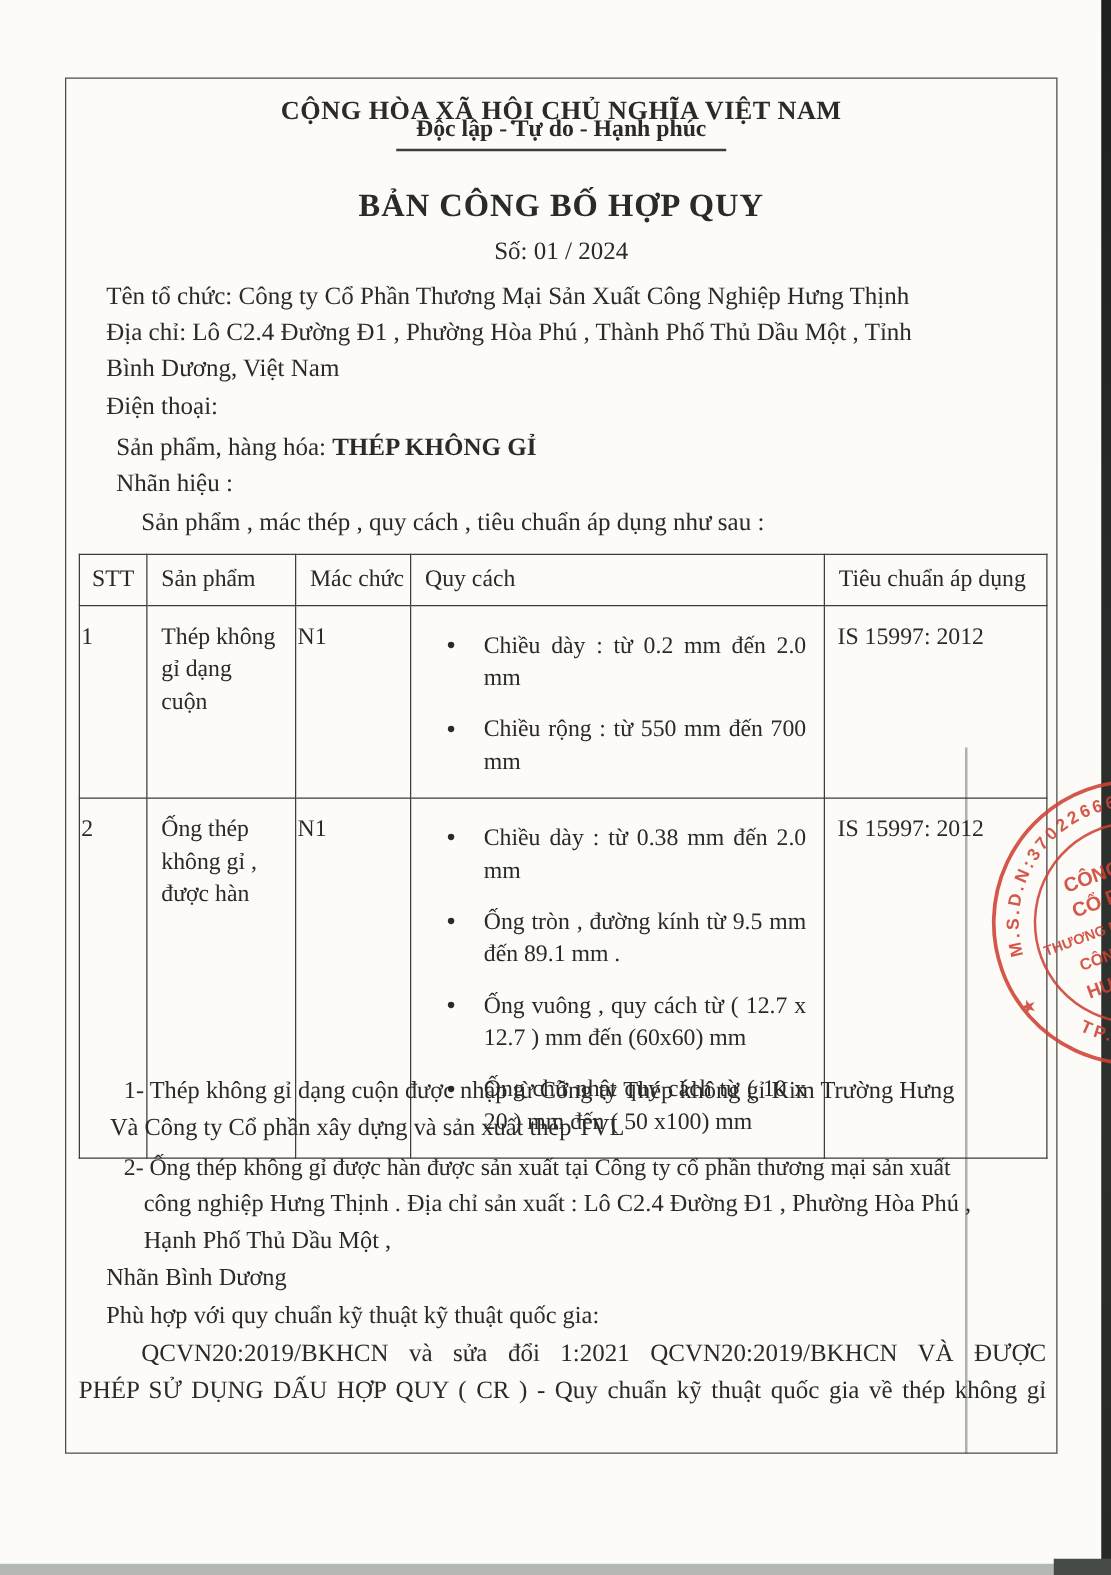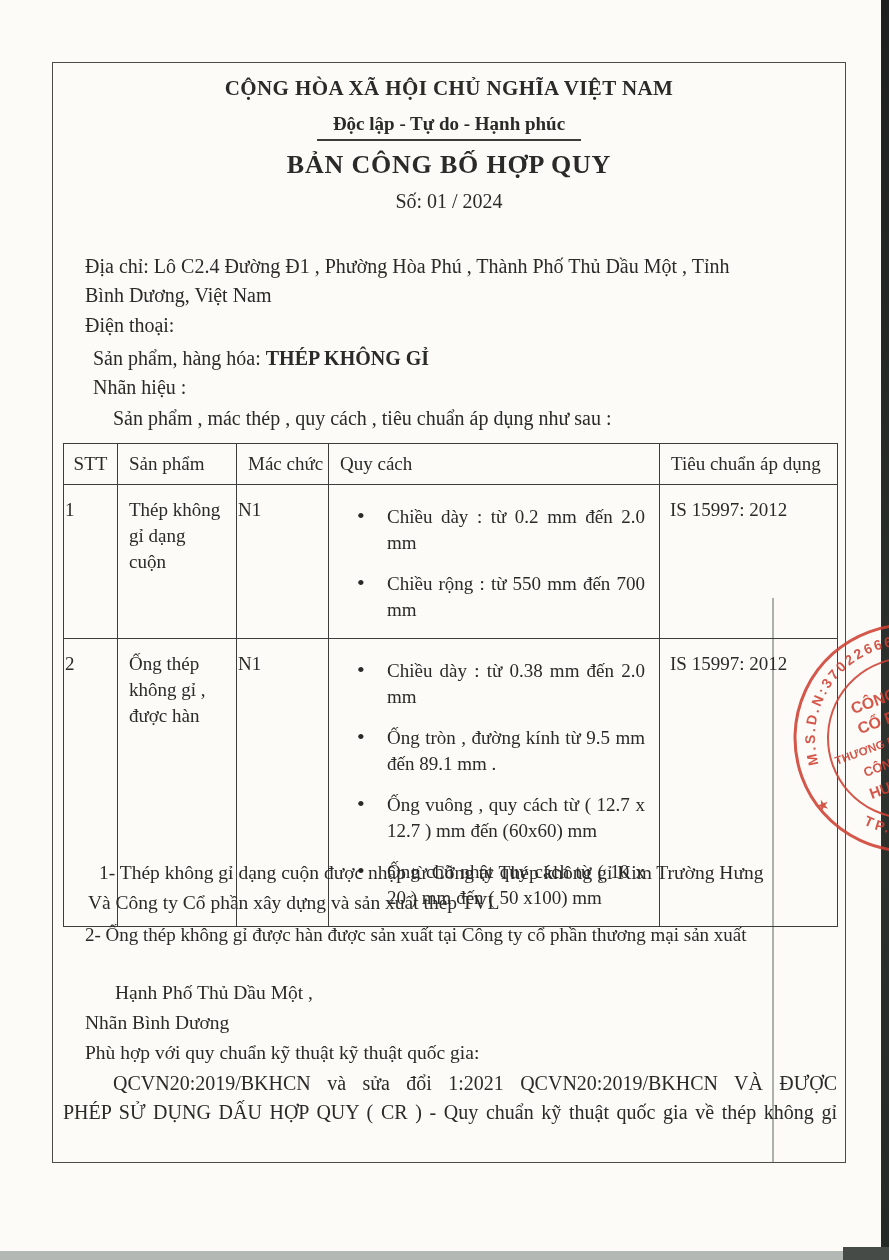--- a/index.html
+++ b/index.html
@@ -14,21 +14,21 @@
   
   .edge-right{position:absolute;left:881px;top:0;width:8px;height:1252px;background:linear-gradient(#1d201e,#2e322f 60%,#262a27);}
   .edge-bottom{position:absolute;left:0;top:1251px;width:889px;height:9px;background:#b3b8b4;}
   .edge-corner{position:absolute;left:843px;top:1247px;width:46px;height:13px;background:#474b47;}
   .crease{position:absolute;left:772px;top:598px;width:1.5px;height:565px;background:rgba(96,102,96,.5);}
   
   .page-border{position:absolute;left:52px;top:62px;width:792px;height:1099px;border:1.6px solid #4b4b47;}
   
   .hdr{position:absolute;left:52px;width:794px;text-align:center;}
   .national-title{top:76px;font-size:21px;font-weight:bold;letter-spacing:.4px;}
-  .motto{top:113px;font-size:19px;font-weight:bold;}
+  .motto{top:93px;font-size:19px;font-weight:bold;}
   .motto .u{display:inline-block;border-bottom:2.2px solid #3c3c39;padding:0 16px 4px 16px;}
   .doc-title{top:150px;font-size:26px;font-weight:bold;letter-spacing:.8px;}
   .doc-number{top:190px;font-size:20px;}
   
   .line{position:absolute;font-size:20px;white-space:nowrap;}
   .b{font-weight:bold;}
   
   .tbl{position:absolute;left:63px;top:443px;border-collapse:collapse;table-layout:fixed;width:774px;font-size:19px;}
   .tbl th,.tbl td{border:1.6px solid #3d3d3b;vertical-align:top;font-weight:normal;text-align:left;line-height:26px;}
   .tbl thead th{height:40px;vertical-align:middle;padding:0 0 0 11px;}
@@ -60,20 +60,21 @@
 
   <div class="page-border"></div>
 
   <div class="hdr national-title" style="position:absolute;">CỘNG HÒA XÃ HỘI CHỦ NGHĨA VIỆT NAM</div>
   <div class="hdr motto" style="position:absolute;">
     <span class="u">Độc lập - Tự do - Hạnh phúc</span>
   </div>
   <div class="hdr doc-title" style="position:absolute;">BẢN CÔNG BỐ HỢP QUY</div>
   <div class="hdr doc-number" style="position:absolute;">Số: 01 / 2024</div>
 
+  <div class="line" style="left:85px;top:226px;">Tên tổ chức: Công ty Cổ Phần Thương Mại Sản Xuất Công Nghiệp Hưng Thịnh</div>
   <div class="line" style="left:85px;top:255px;">Địa chỉ: Lô C2.4 Đường Đ1 , Phường Hòa Phú , Thành Phố Thủ Dầu Một , Tỉnh</div>
   <div class="line" style="left:85px;top:284px;">Bình Dương, Việt Nam</div>
   <div class="line" style="left:85px;top:314px;">Điện thoại:</div>
   <div class="line" style="left:93px;top:347px;">
     <span>Sản phẩm, hàng hóa: </span><span class="b">THÉP KHÔNG GỈ</span>
   </div>
   <div class="line" style="left:93px;top:376px;">Nhãn hiệu :</div>
   <div class="line" style="left:93px;top:407px;margin-left:20px;">Sản phẩm , mác thép , quy cách , tiêu chuẩn áp dụng như sau :</div>
 
   <table class="tbl">
@@ -114,21 +115,22 @@
           <div class="bullet">Ống vuông , quy cách từ ( 12.7 x 12.7 ) mm đến (60x60) mm</div>
           <div class="bullet">Ống chữ nhật quy cách từ ( 10 x 20 ) mm đến ( 50 x100) mm</div>
         </td>
         <td class="td-std">IS 15997: 2012</td>
       </tr>
     </tbody>
   </table>
 
   <div class="line" style="left:99px;top:862px;font-size:19.5px;">1-  Thép không gỉ dạng cuộn được nhập từ Công ty Thép không gỉ Kim Trường Hưng</div>
   <div class="line" style="left:88px;top:892px;font-size:19.5px;">Và Công ty Cổ phần xây dựng và sản xuất thép TVL</div>
-  <div class="line" style="left:85px;top:924px;font-size:19px;">2-  Ống thép không gỉ được hàn được sản xuất tại Công ty cổ phần thương mại sản xuất</div>
+  <div class="line" style="left:99px;top:924px;font-size:19px;">2-  Ống thép không gỉ được hàn được sản xuất tại Công ty cổ phần thương mại sản xuất</div>
+  <div class="line" style="left:115px;top:953px;font-size:19.5px;">công nghiệp Hưng Thịnh . Địa chỉ sản xuất : Lô C2.4 Đường Đ1 , Phường Hòa Phú ,</div>
   <div class="line" style="left:115px;top:982px;font-size:19.5px;">Hạnh Phố Thủ Dầu Một ,</div>
   <div class="line" style="left:85px;top:1012px;font-size:19.5px;">Nhãn Bình Dương</div>
   <div class="line" style="left:85px;top:1042px;font-size:19.5px;">Phù hợp với quy chuẩn kỹ thuật kỹ thuật quốc gia:</div>
   <div class="line just" style="left:113px;top:1072px;width:724px;font-size:20px;">QCVN20:2019/BKHCN và sửa đổi 1:2021 QCVN20:2019/BKHCN VÀ ĐƯỢC</div>
   <div class="line just" style="left:63px;top:1101px;width:774px;font-size:20px;">PHÉP SỬ DỤNG DẤU HỢP QUY ( CR ) -  Quy chuẩn kỹ thuật quốc gia về thép không gỉ</div>
 
   <svg class="stamp" viewBox="0 0 266 266">
     <g transform="rotate(-20 133 133)">
       <circle cx="133" cy="133" r="113" stroke-width="3"></circle>
       <circle cx="133" cy="133" r="80" stroke-width="2"></circle>

